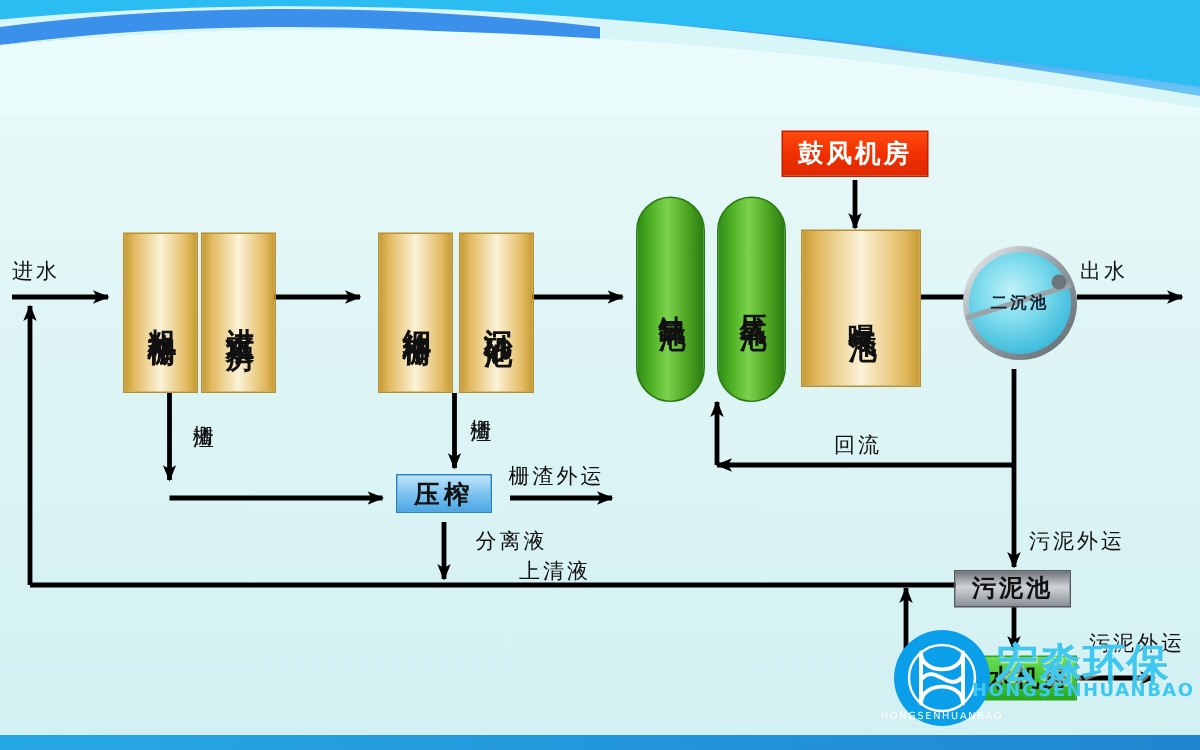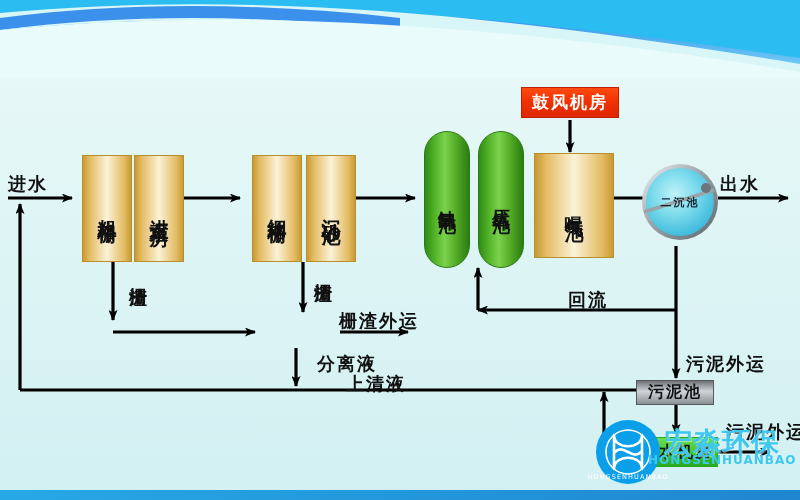--- a/index.html
+++ b/index.html
@@ -53,21 +53,21 @@
   }
   
   .clarifier { position: absolute; z-index: 6; }
   .clarifier .lbl {
     position: absolute; left: 0; top: 50%; width: 100%;
     transform: translateY(-50%); text-align: center;
     font-size: 11px; font-weight: bold; color: #123; letter-spacing: 2px;
   }
   
   .flab {
-    position: absolute; font-size: 18px; font-weight: bold;
+    position: absolute; font-size: 14px; font-weight: normal;
     color: #111; letter-spacing: 2px; white-space: nowrap; z-index: 7;
   }
   .flab.vert { writing-mode: vertical-rl; text-orientation: upright; letter-spacing: 1px; }
   
   #lines { position: absolute; left: 0; top: 0; width: 800px; height: 500px; z-index: 3; }
   
   #wm { position: absolute; left: 0; top: 0; width: 800px; height: 500px; z-index: 9; pointer-events: none; }
   #wmtext {
     position: absolute; left: 664px; top: 424px; z-index: 10;
     font-size: 28px; font-weight: bold; color: #3ec8f0; letter-spacing: 1px;
@@ -203,20 +203,23 @@
         </linearGradient>
       </defs>
       <circle cx="40" cy="40" r="38" fill="url(#grim)"></circle>
       <circle cx="40" cy="40" r="34" fill="url(#gw)"></circle>
       <line x1="4" y1="50" x2="74" y2="28" stroke="#9aa4ab" stroke-width="3.5"></line>
       <circle cx="66" cy="26" r="5" fill="#6b757b"></circle>
     </svg>
     <div class="lbl">二沉池</div>
   </div>
 
+  <div class="node bluebox" style="left:264px; top:316px; width:64px; height:26px;">
+    <span>压榨</span>
+  </div>
 
   <div class="node graybox" style="left:636px; top:380px; width:78px; height:25px;">
     <span>污泥池</span>
   </div>
 
   <div class="node greenbox" style="left:636px; top:437px; width:82px; height:30px;">
     <span>脱水机房</span>
   </div>
 
   <div class="flab" style="left:8px; top:172px;">进水</div>
@@ -226,21 +229,21 @@
   <div class="flab vert" style="left:126px; top:272px;">栅渣</div>
 
   <div class="flab vert" style="left:311px; top:268px;">栅渣</div>
 
   <div class="flab" style="left:339px; top:309px;">栅渣外运</div>
 
   <div class="flab" style="left:317px; top:352px;">分离液</div>
 
   <div class="flab" style="left:346px; top:372px;">上清液</div>
 
-  <div class="flab" style="left:568px; top:288px;">回流</div>
+  <div class="flab" style="left:556px; top:288px;">回流</div>
 
   <div class="flab" style="left:686px; top:352px;">污泥外运</div>
 
   <div class="flab" style="left:726px; top:420px;">污泥外运</div>
 
   <svg id="wm" viewBox="0 0 800 500">
     <g transform="translate(628,452)">
       <circle cx="0" cy="0" r="32" fill="#0a9fe8"></circle>
       <path d="M-14,-17 C-14,-2 14,-2 14,-17 M-14,17 C-14,2 14,2 14,17 M-14,-17 L-14,17 M14,-17 L14,17 M-13,0 C-4,-9 4,9 13,0" stroke="#ffffff" stroke-width="2.6" fill="none" stroke-linecap="round"></path>
       <circle cx="0" cy="0" r="22" stroke="#ffffff" stroke-width="1.6" fill="none"></circle>

